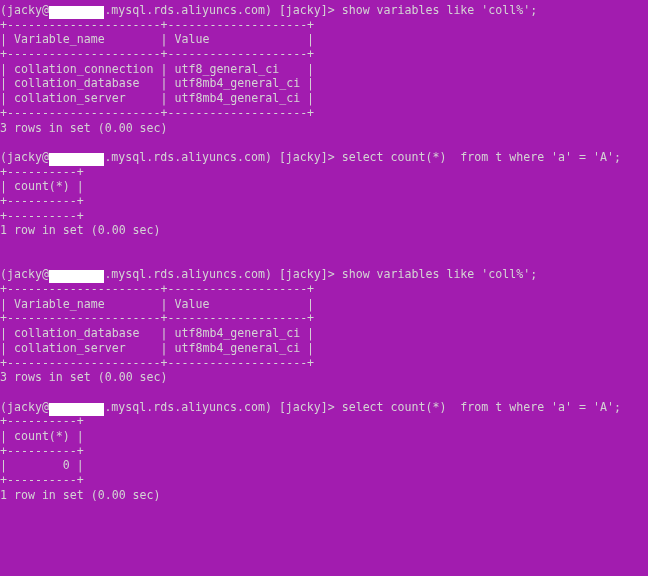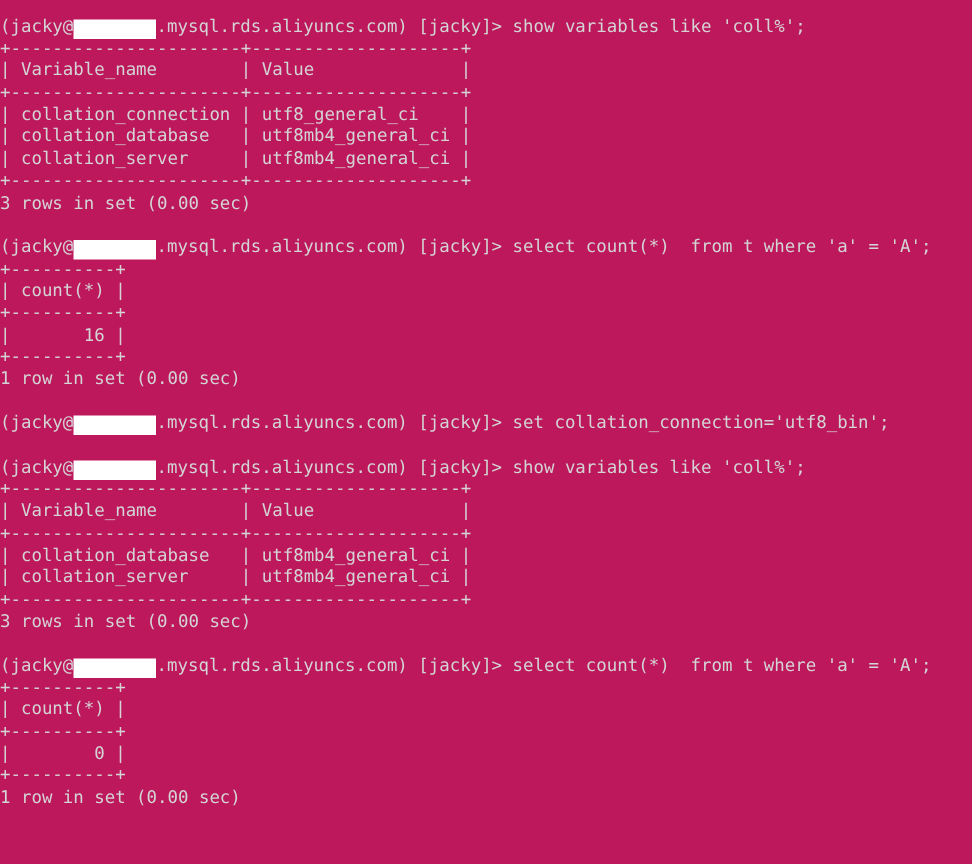--- a/index.html
+++ b/index.html
@@ -10,27 +10,27 @@
   body {
     width: 648px;
     height: 576px;
     overflow: hidden;
     font-family: "DejaVu Sans Mono", "Liberation Mono", monospace;
   }
   #terminal {
     position: relative;
     width: 648px;
     height: 576px;
-    background: #be185d;
+    background: #a21caf;
     color: #d4d4d4;
     font-family: "DejaVu Sans Mono", "Liberation Mono", monospace;
     font-size: 11.6px;
     line-height: 14.7px;
     letter-spacing: 0px;
-    padding: 10px 0 0 0;
+    padding: 3px 0 0 0;
     box-sizing: border-box;
     overflow: hidden;
   }
   .line {
     white-space: pre;
     height: 14.7px;
     font-family: "DejaVu Sans Mono", "Liberation Mono", monospace;
     font-size: 11.6px;
     line-height: 14.7px;
     color: #d4d4d4;
@@ -74,25 +74,23 @@
     <div class="line">| collation_connection | utf8_general_ci    |</div>
     <div class="line">| collation_database   | utf8mb4_general_ci |</div>
     <div class="line">| collation_server     | utf8mb4_general_ci |</div>
     <div class="line">+----------------------+--------------------+</div>
     <div class="line">3 rows in set (0.00 sec)</div>
     <div class="line blank"> </div>
     <div class="prompt-line"><span class="seg">(jacky@</span><span class="redaction" style="width: 55.5px;"></span><span class="seg">.mysql.rds.aliyuncs.com) [jacky]&gt; </span><span class="seg">select count(*)  from t where 'a' = 'A';</span></div>
     <div class="line">+----------+</div>
     <div class="line">| count(*) |</div>
     <div class="line">+----------+</div>
-    <div class="line">|       16 |</div>
     <div class="line">+----------+</div>
     <div class="line">1 row in set (0.00 sec)</div>
     <div class="line blank"> </div>
-    <div class="prompt-line"><span class="seg">(jacky@</span><span class="redaction" style="width: 55.5px;"></span><span class="seg">.mysql.rds.aliyuncs.com) [jacky]&gt; </span><span class="seg">set collation_connection='utf8_bin';</span></div>
     <div class="line blank"> </div>
     <div class="prompt-line"><span class="seg">(jacky@</span><span class="redaction" style="width: 55.5px;"></span><span class="seg">.mysql.rds.aliyuncs.com) [jacky]&gt; </span><span class="seg">show variables like 'coll%';</span></div>
     <div class="line">+----------------------+--------------------+</div>
     <div class="line">| Variable_name        | Value              |</div>
     <div class="line">+----------------------+--------------------+</div>
     <div class="line">| collation_database   | utf8mb4_general_ci |</div>
     <div class="line">| collation_server     | utf8mb4_general_ci |</div>
     <div class="line">+----------------------+--------------------+</div>
     <div class="line">3 rows in set (0.00 sec)</div>
     <div class="line blank"> </div>

